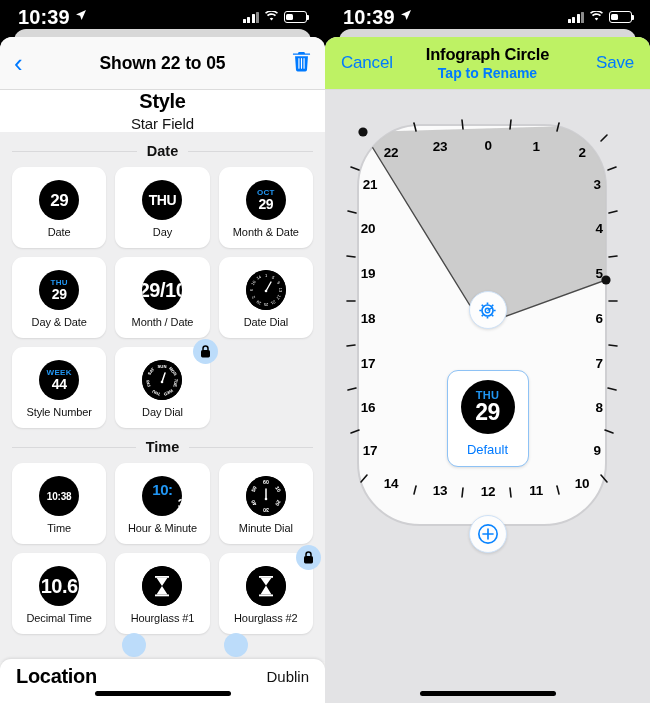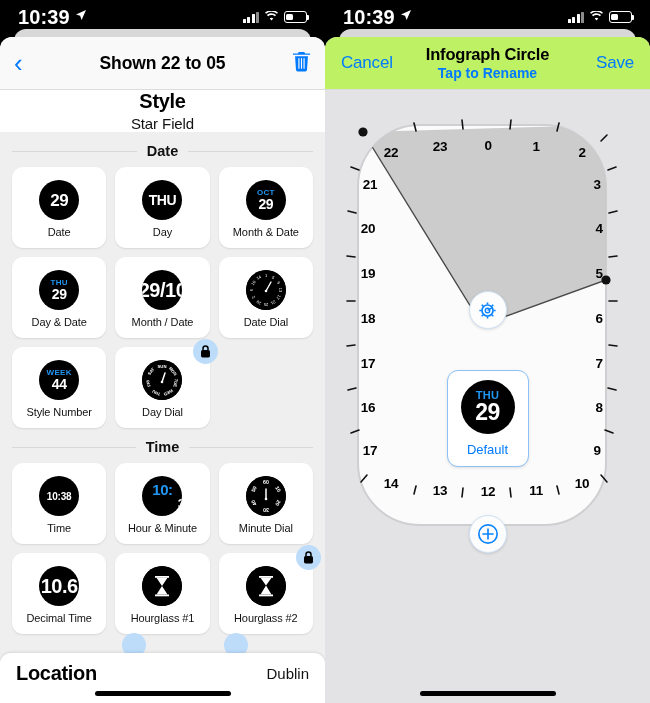--- a/index.html
+++ b/index.html
@@ -151,21 +151,21 @@
     background:#bcdcfa;
     display:flex; align-items:center; justify-content:center;
     z-index:4;
   }
 
   
   .dialface { width:40px; height:40px; }
 
   
   .locbar {
-    position:absolute; left:0; right:0; bottom:0; height: 50px;
+    position:absolute; left:0; right:0; bottom:0; height: 44px;
     background:#fff; border-radius: 11px 11px 0 0;
     display:flex; align-items:center; justify-content:space-between;
     padding: 0 16px 10px;
     z-index: 14;
     box-shadow: 0 -1px 3px rgba(0,0,0,.10);
   }
   .locbar .lbl { font-size:20px; font-weight:700; letter-spacing:-.3px; color:#000; }
   .locbar .val { font-size:15px; color:#111;margin-left:28px; }
 
   .peek-lock {

